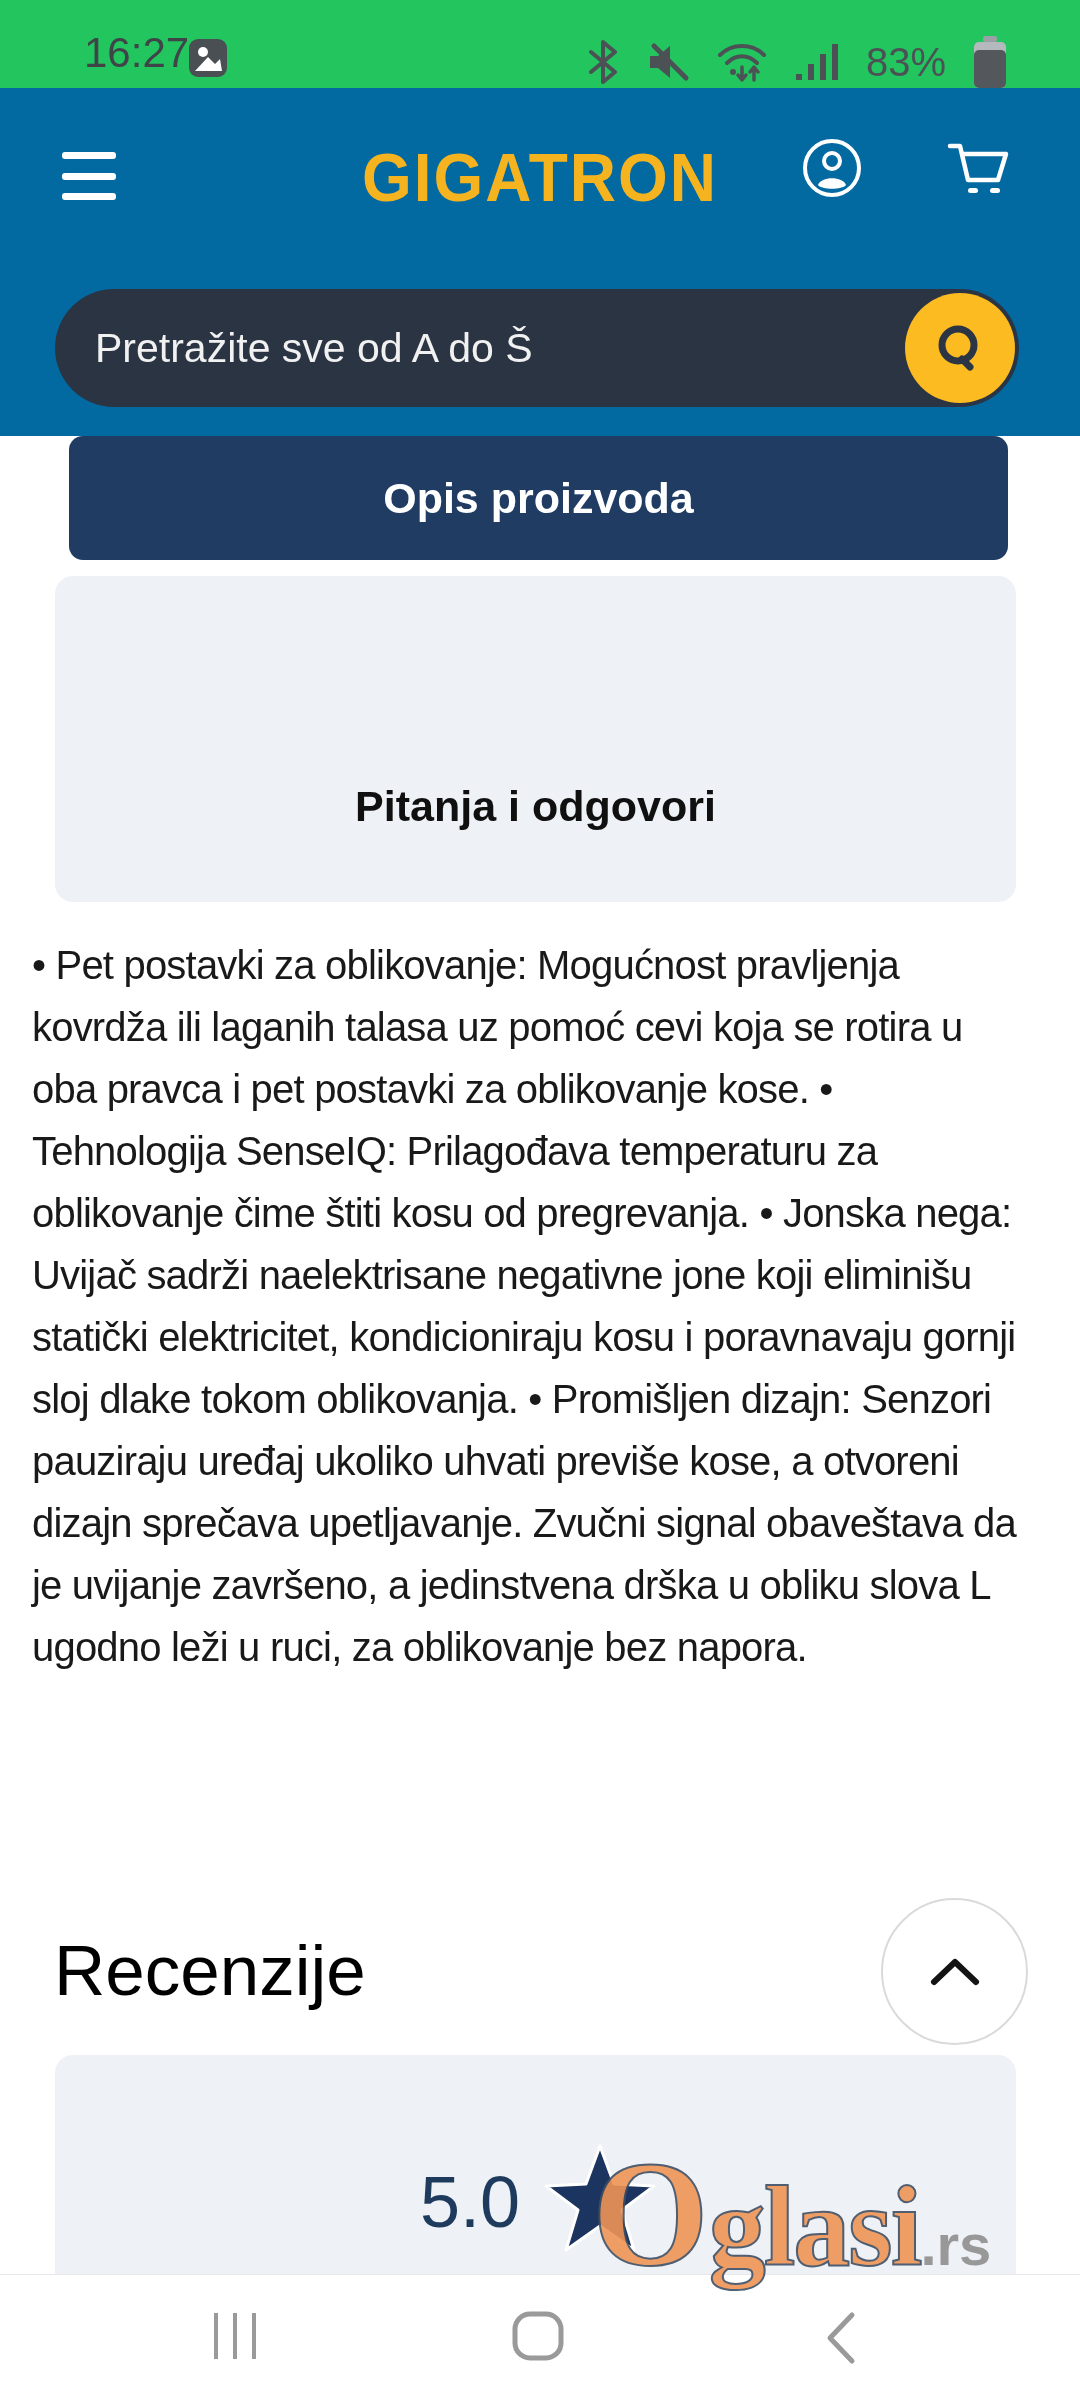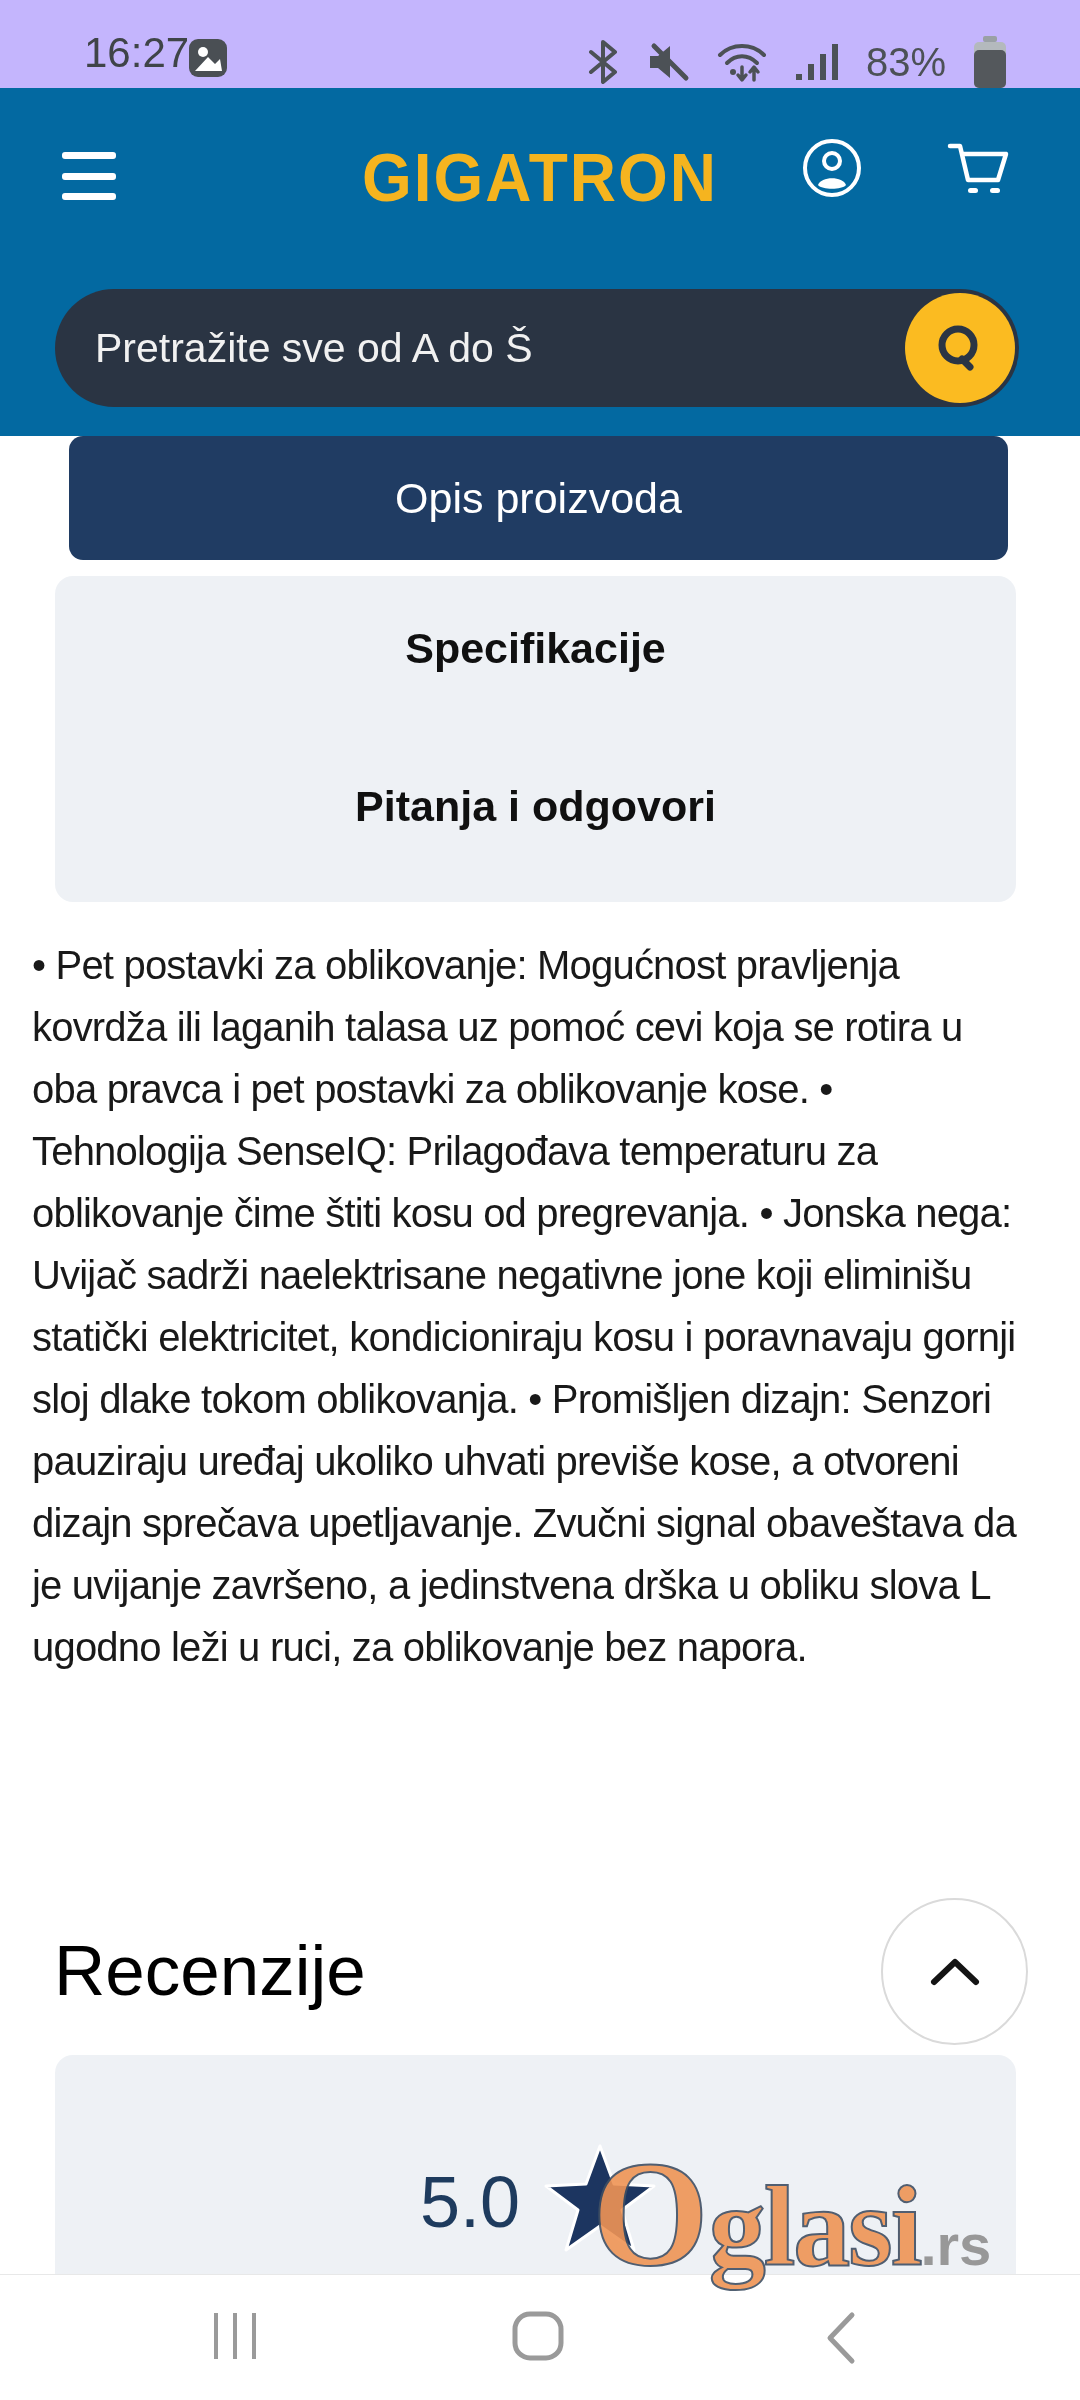--- a/index.html
+++ b/index.html
@@ -1,40 +1,40 @@
 <!DOCTYPE html>
 <html><head>
 <meta charset="utf-8">
 <style>
   * { margin:0; padding:0; box-sizing:border-box; }
   html,body { width:1080px; height:2400px; background:#ffffff; font-family:"Liberation Sans", sans-serif; }
   #screen { position:relative; width:1080px; height:2400px; overflow:hidden; background:#ffffff; }
 
   
-  .status-bar { position:absolute; top:0; left:0; width:1080px; height:88px; background:#c4b5fd; z-index:40; }
+  .status-bar { position:absolute; top:0; left:0; width:1080px; height:88px; background:#22c55e; z-index:40; }
   .status-time { position:absolute; left:84px; top:32px; font-size:42px; line-height:42px; color:#3f4448; letter-spacing:0; }
   .gallery-ic { position:absolute; left:188px; top:38px; }
   .status-right { position:absolute; right:72px; top:36px; display:flex; align-items:center; gap:26px; }
   .batt-txt { font-size:40px; color:#4c5156; }
 
   
   .app-header { position:absolute; top:88px; left:0; width:1080px; height:348px; background:#0369a1; z-index:30; }
   .hamburger { position:absolute; left:62px; top:64px; width:54px; height:48px; display:flex; flex-direction:column; justify-content:space-between; cursor:pointer; }
   .hamburger span { display:block; width:54px; height:7px; background:#ffffff; border-radius:3px; }
   .logo { position:absolute; left:0; top:52px; width:1080px; text-align:center; font-size:64px; font-weight:800; letter-spacing:2px; color:#F5B41F; transform:scaleY(1.08); font-stretch:condensed; }
   .profile-btn { position:absolute; left:800px; top:48px; width:64px; height:64px; }
   .cart-btn { position:absolute; left:944px; top:48px; width:68px; height:64px; }
 
   .search-wrap { position:absolute; left:55px; top:201px; width:964px; height:118px; background:#2A3443; border-radius:60px; }
   .search-input { position:absolute; left:40px; top:0; width:760px; height:118px; background:transparent; border:none; outline:none; font-size:41px; color:#f1f1f1; font-family:"Liberation Sans", sans-serif; }
   .search-input::placeholder { color:#f1f1f1; opacity:1; }
   .search-circle { position:absolute; right:4px; top:4px; width:110px; height:110px; border-radius:50%; background:#FBBB21; display:flex; align-items:center; justify-content:center; cursor:pointer; }
 
   
-  .tab-active { position:absolute; left:69px; top:436px; width:939px; height:124px; background:#203C63; border:none; border-radius:14px; color:#ffffff; font-size:43px; font-weight:400; font-family:"Liberation Sans", sans-serif; cursor:pointer; z-index:10; }
+  .tab-active { position:absolute; left:69px; top:436px; width:939px; height:124px; background:#203C63; border:none; border-radius:14px; color:#ffffff; font-size:43px; font-weight:700; font-family:"Liberation Sans", sans-serif; cursor:pointer; z-index:10; }
   .tab-panel { position:absolute; left:55px; top:576px; width:961px; height:326px; background:#EEF1F5; border-radius:18px; }
   .tab-inactive { position:absolute; left:0; width:961px; background:transparent; border:none; text-align:center; font-size:43px; font-weight:700; color:#101010; font-family:"Liberation Sans", sans-serif; cursor:pointer; }
   .tab-spec { top:48px; }
   .tab-qa { top:206px; }
 
   
   .description { position:absolute; left:32px; top:934px; width:1000px; font-size:40px; line-height:62px; letter-spacing:-0.8px; color:#191919; font-weight:400; }
 
   
   .reviews-title { position:absolute; left:54px; top:1930px; font-size:71px; font-weight:400; color:#000000; }
@@ -121,21 +121,20 @@
         <svg width="56" height="56" viewBox="0 0 56 56">
           <circle cx="26" cy="25" r="16" fill="none" stroke="#2B3544" stroke-width="7"></circle>
           <line x1="30" y1="39" x2="38" y2="47" stroke="#2B3544" stroke-width="7" stroke-linecap="round"></line>
         </svg>
       </div>
     </div>
   </div>
 
   <button class="tab-active">Opis proizvoda</button>
   <div class="tab-panel">
-    <button class="tab-inactive tab-spec">Specifikacije</button>
     <button class="tab-inactive tab-qa">Pitanja i odgovori</button>
   </div>
 
   <p class="description">• Pet postavki za oblikovanje: Mogućnost pravljenja kovrdža ili laganih talasa uz pomoć cevi koja se rotira u oba pravca i pet postavki za oblikovanje kose. • Tehnologija SenseIQ: Prilagođava temperaturu za oblikovanje čime štiti kosu od pregrevanja. • Jonska nega: Uvijač sadrži naelektrisane negativne jone koji eliminišu statički elektricitet, kondicioniraju kosu i poravnavaju gornji sloj dlake tokom oblikovanja. • Promišljen dizajn: Senzori pauziraju uređaj ukoliko uhvati previše kose, a otvoreni dizajn sprečava upetljavanje. Zvučni signal obaveštava da je uvijanje završeno, a jedinstvena drška u obliku slova L ugodno leži u ruci, za oblikovanje bez napora.</p>
 
   <h2 class="reviews-title">Recenzije</h2>
   <div class="collapse-btn">
     <svg width="58" height="36" viewBox="0 0 58 36">
       <polyline points="8,28 29,8 50,28" fill="none" stroke="#141414" stroke-width="6" stroke-linecap="round" stroke-linejoin="round"></polyline>
     </svg>

